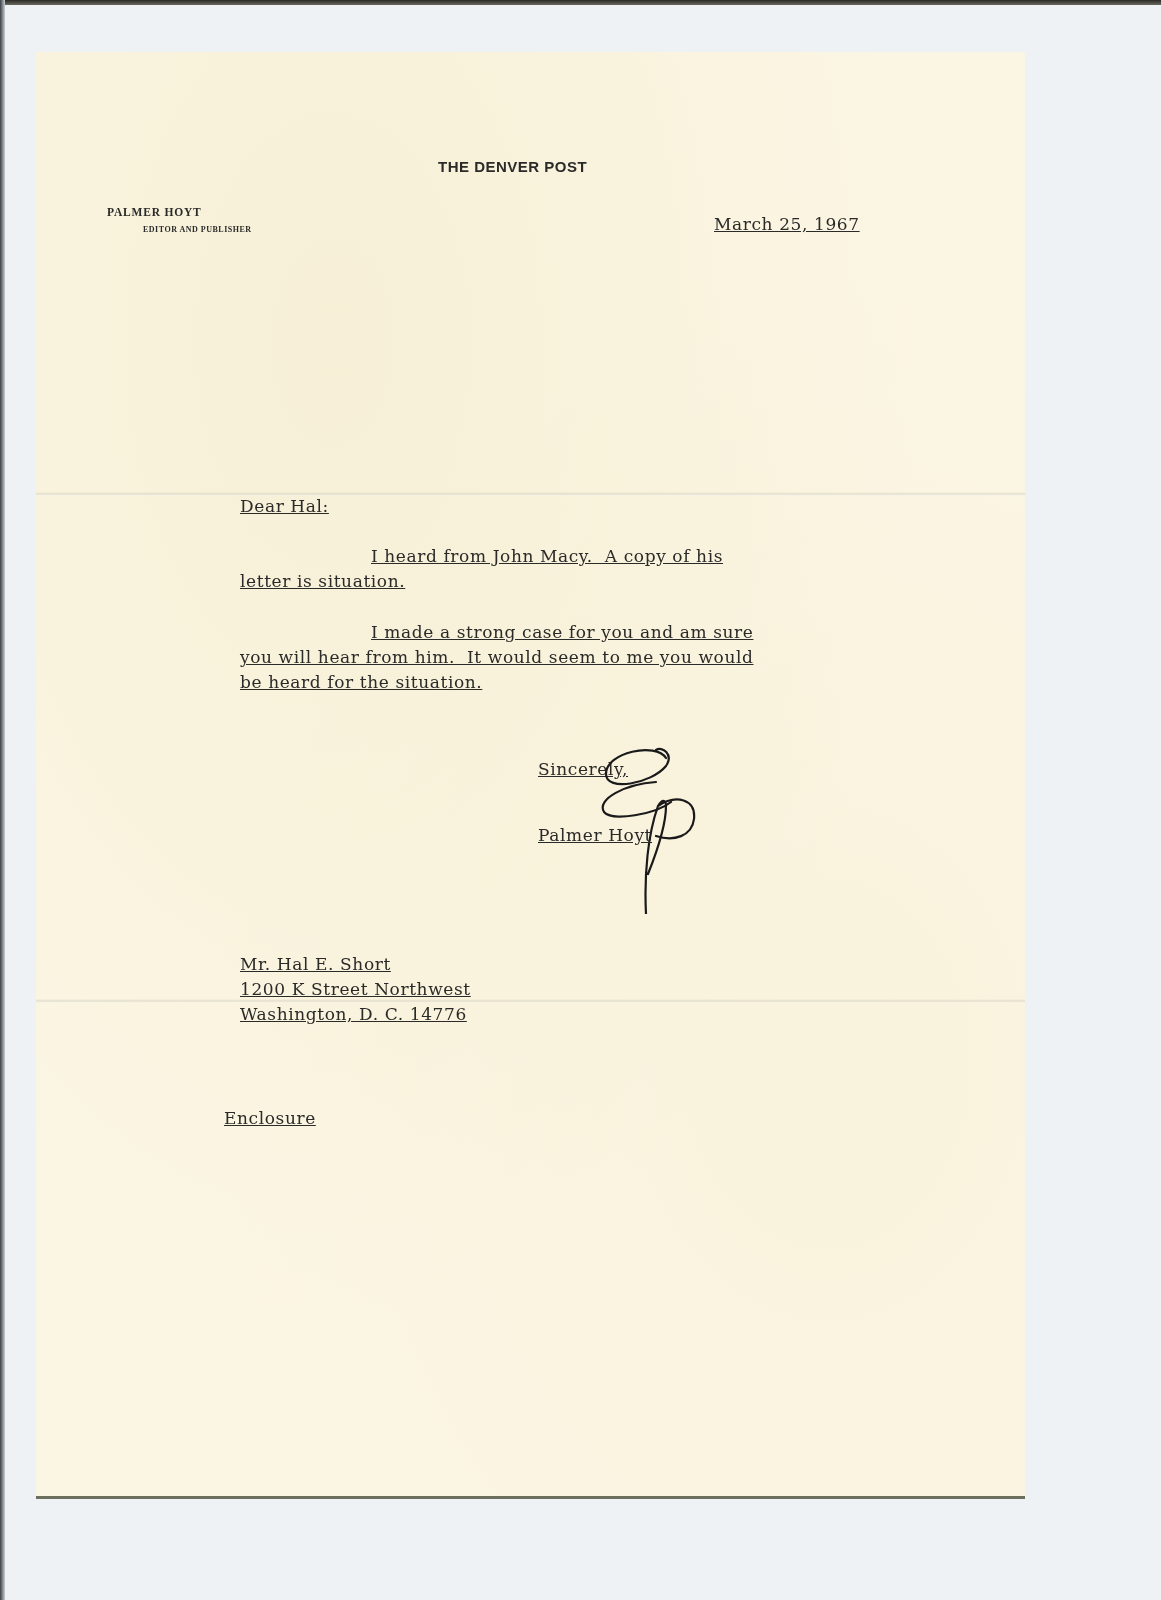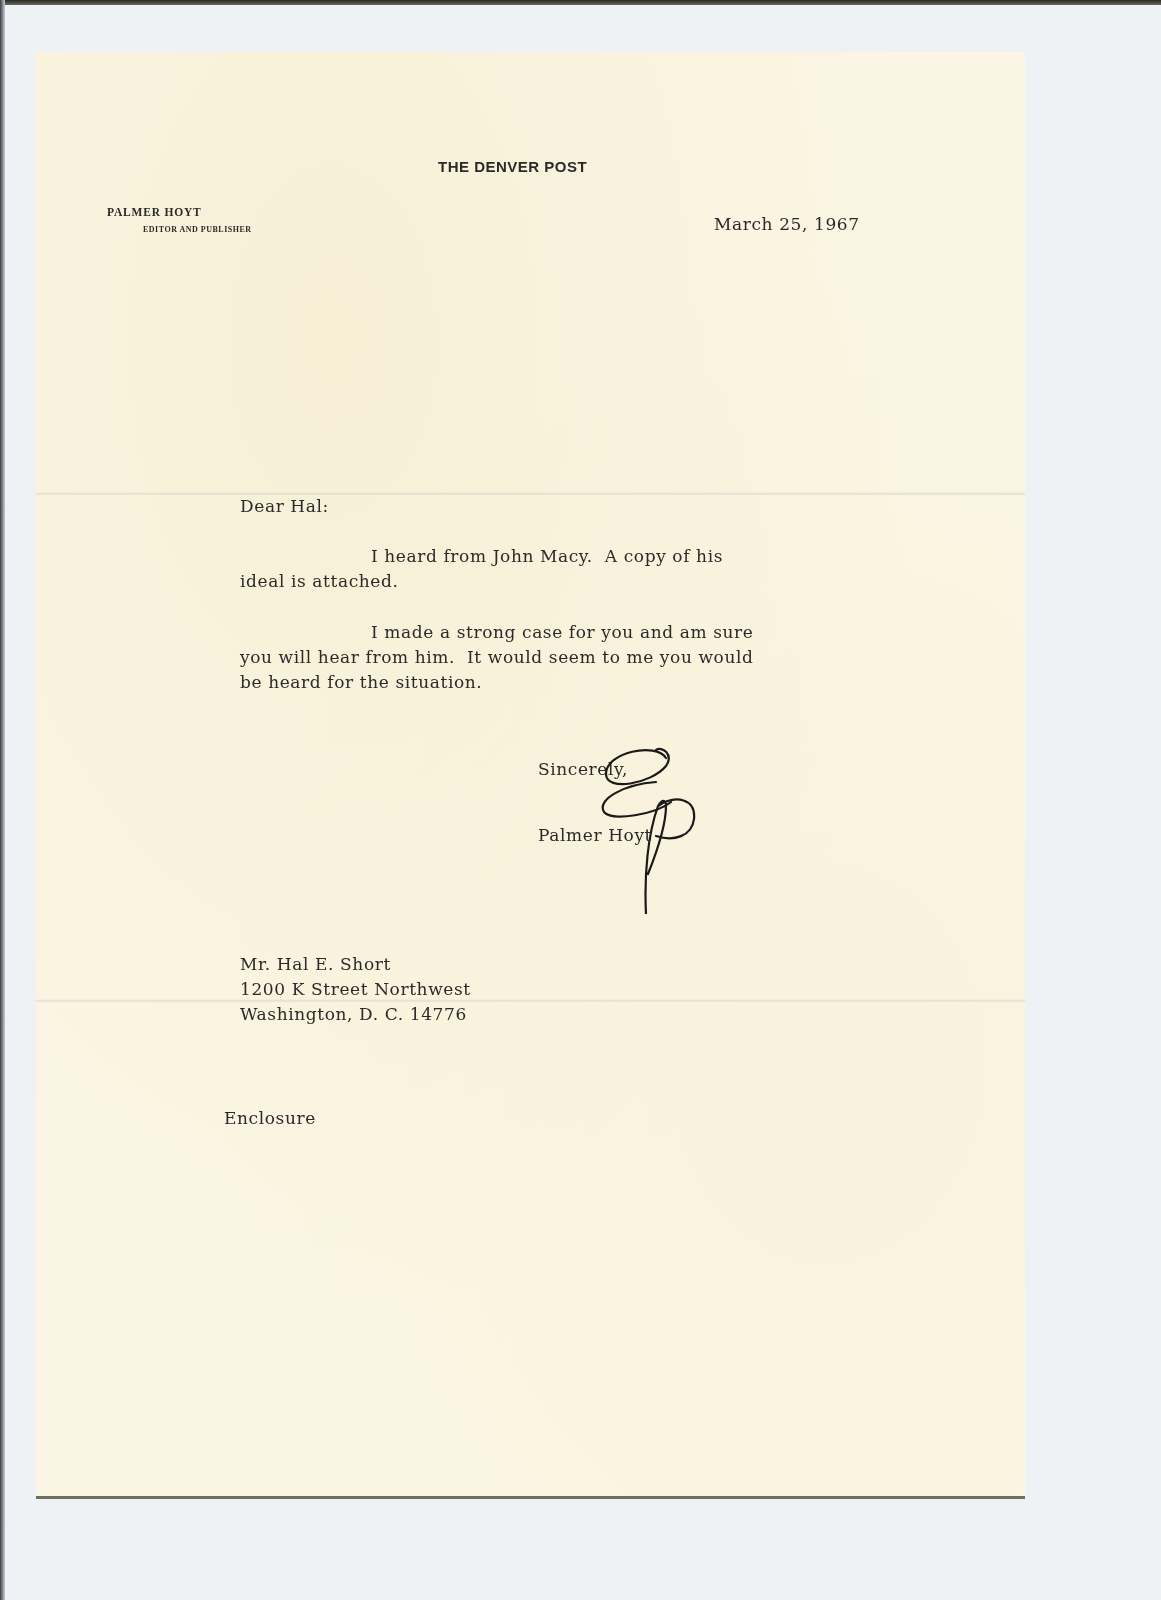--- a/index.html
+++ b/index.html
@@ -26,21 +26,21 @@
   .fold {
     position:absolute; left:0; width:100%; height:4px;
     background:linear-gradient(to bottom, rgba(220,214,195,0.0), rgba(200,195,178,0.45), rgba(255,255,250,0.6));
   }
   .fold.f1 { top:440px; }
   .fold.f2 { top:947px; }
   .txt { position:absolute; font-family:"DejaVu Serif", serif; color:#2a2a28; white-space:nowrap; }
   .lh-title { left:402px; top:106px; font-size:15px; font-weight:bold; letter-spacing:0.5px; font-family:Liberation Sans, sans-serif; }
   .lh-name { left:71px; top:154px; font-size:11.5px; font-weight:bold; letter-spacing:0.8px; font-family:"Liberation Serif", serif; }
   .lh-role { left:83px; top:173px; font-size:8px; font-weight:bold; letter-spacing:0.5px; font-family:"Liberation Serif", serif;margin-left:24px; }
-  .body-text { font-size:17px; letter-spacing:0.6px; }
+  .body-text { font-size:17px; letter-spacing:0.6px;text-decoration:underline; }
   .date { left:678px; top:162px; }
   .salutation { left:204px; top:444px; }
   .p1a { left:335px; top:494px; }
   .p1b { left:204px; top:519px; }
   .p2a { left:335px; top:570px; }
   .p2b { left:204px; top:595px; }
   .p2c { left:204px; top:620px; }
   .closing { left:502px; top:707px; }
   .signer { left:502px; top:773px; }
   .addr1 { left:204px; top:902px;text-align:center; }
@@ -60,21 +60,21 @@
   <div class="fold f2"></div>
 
   <div class="txt lh-title">THE DENVER POST</div>
   <div class="txt lh-name">PALMER HOYT</div>
   <div class="txt lh-role">EDITOR AND PUBLISHER</div>
 
   <div class="txt body-text date">March 25, 1967</div>
   <div class="txt body-text salutation">Dear Hal:</div>
 
   <div class="txt body-text p1a" style="white-space:pre">I heard from John Macy.  A copy of his</div>
-  <div class="txt body-text p1b">ideal is attached.</div>
+  <div class="txt body-text p1b">letter is situation.</div>
 
   <div class="txt body-text p2b" style="white-space:pre">you will hear from him.  It would seem to me you would</div>
   <div class="txt body-text p2a">I made a strong case for you and am sure</div>
   <div class="txt body-text p2c">be heard for the situation.</div>
 
   <div class="txt body-text closing">Sincerely,</div>
 
   <svg class="sig" width="110" height="170" viewBox="0 0 110 170">
     <path d="M70 14 C 60 -2, 10 8, 10 30 C 10 48, 55 40, 70 22 C 78 10, 66 2, 60 6
              M 60 38 C 30 40, 0 55, 8 68 C 16 78, 60 70, 75 58" fill="none" stroke="#1a1a1a" stroke-width="2.2" stroke-linecap="round"></path>

